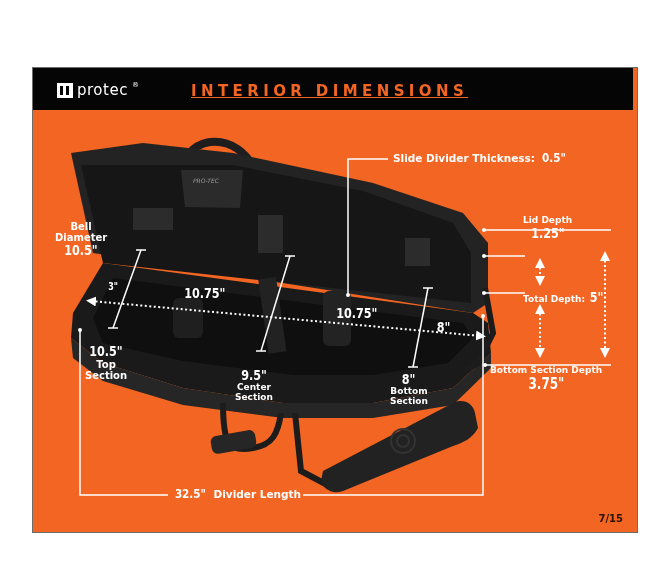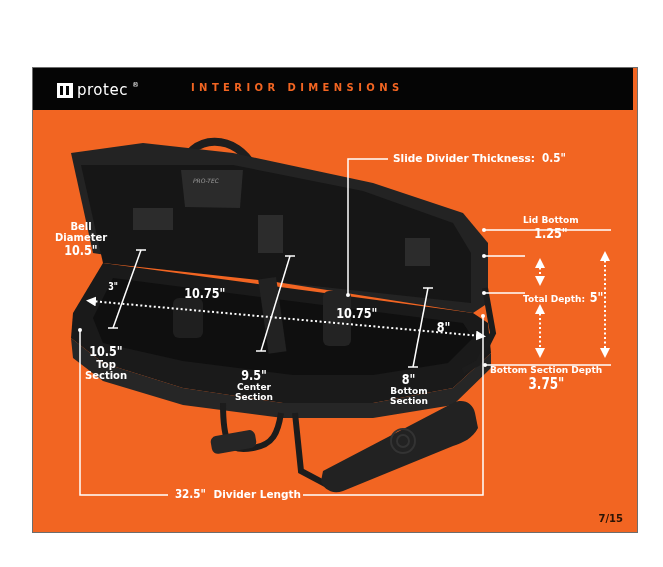--- a/index.html
+++ b/index.html
@@ -28,22 +28,22 @@
     content: ""; position: absolute; left: 3px; top: 3px; width: 3px; height: 9px; background: #050505;
   }
   .brand-mark::after {
     content: ""; position: absolute; left: 9px; top: 3px; width: 3px; height: 9px; background: #050505;
   }
   .brand-name {
     color: #ffffff; font-family: "DejaVu Sans", sans-serif; font-size: 15px; letter-spacing: 0.5px;
   }
   .header-title {
     position: absolute; left: 158px; top: 14px;
-    color: #f26522; font-family: "DejaVu Sans", sans-serif; font-size: 10px;
-    letter-spacing: 4.4px; font-weight: bold;
+    color: #f26522; font-family: "DejaVu Sans", sans-serif; font-size: 15px;
+    letter-spacing: 4.4px; font-weight: bold; text-decoration: underline;
   }
   .model-box {
     position: absolute; left: 406px; top: 3px; width: 190px; height: 36px;
     background: #ffffff; border: 1px solid #222;
     display: flex; align-items: center; justify-content: center;
   }
   .model {
     color: #f26522; font-family: "DejaVu Sans Condensed", "DejaVu Sans", sans-serif;
     font-size: 25px; letter-spacing: 2px; transform: scaleX(0.78);
   }
@@ -157,21 +157,21 @@
     <div>Diameter</div>
     <div><span class="num" style="font-size:14px;">10.5"</span></div>
   </div>
 
   <div class="lbl" style="left:360px; top:83px; font-size:10.5px;">
     <span>Slide Divider Thickness:</span>
     <span class="num" style="font-size:13px;">0.5"</span>
   </div>
 
   <div class="lbl small" style="left:490px; top:148px; font-size:9px;">
-    <div>Lid Bottom</div>
+    <div>Lid Depth</div>
     <div><span class="num" style="font-size:14px;">1.25"</span></div>
   </div>
 
   <div class="lbl small" style="left:490px; top:222px; font-size:9px;">
     <span>Total Depth:</span>
     <span class="num" style="font-size:14px;">5"</span>
   </div>
 
   <div class="lbl small" style="left:457px; top:298px; font-size:9px;">
     <div>Bottom Section Depth</div>

